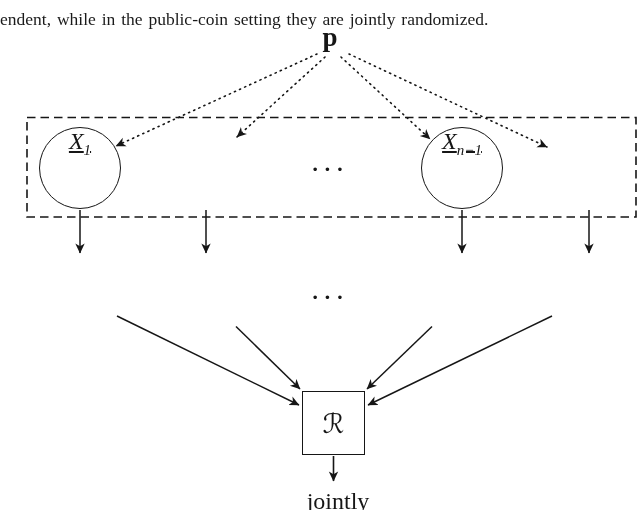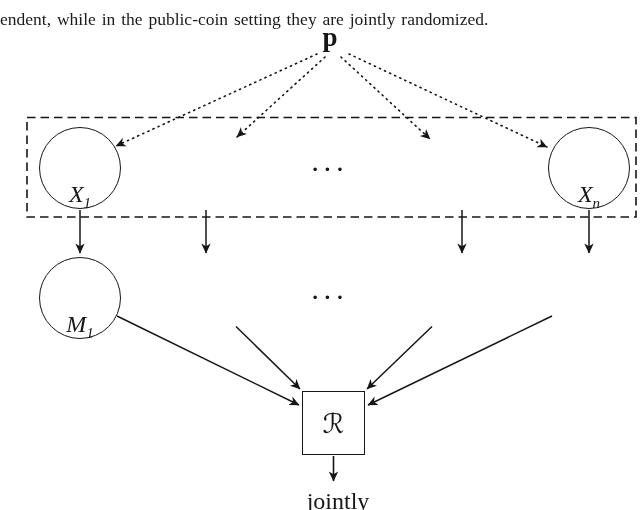--- a/index.html
+++ b/index.html
@@ -25,21 +25,21 @@
     color: #161616;
   }
   svg.wires { position: absolute; left: 0; top: 0; }
   .node {
     position: absolute;
     width: 82px; height: 82px;
     box-sizing: border-box;
     border: 1.6px solid #161616;
     border-radius: 50%;
     background: #ffffff;
-    display: flex; align-items: flex-end; justify-content: center;
+    display: flex; align-items: flex-start; justify-content: center; text-decoration: underline;
   }
   .math {
     font-size: 24px; font-style: italic;
     font-family: "Liberation Serif", "DejaVu Serif", serif;
   }
   .math sub {
     font-size: 15px; font-style: italic;
     line-height: 0;
   }
   .ellipsis {
@@ -99,27 +99,24 @@
     <line x1="432" y1="318.5" x2="367" y2="381" stroke="#161616" stroke-width="1.5" marker-end="url(#arw)"></line>
     <line x1="552" y1="308" x2="368" y2="397" stroke="#161616" stroke-width="1.5" marker-end="url(#arw)"></line>
 
     <line x1="333.5" y1="448" x2="333.5" y2="473" stroke="#161616" stroke-width="1.6" marker-end="url(#arw)"></line>
   </svg>
 
   <div class="node" style="left:39px; top:119px;">
     <span class="math"><i>X</i><sub>1</sub></span>
   </div>
   <div class="ellipsis" style="left:298px; top:148px;">···</div>
-  <div class="node" style="left:548px; top:119px;">
-    <span class="math"><i>X</i><sub>n</sub></span>
+  <div class="node" style="left:421px; top:119px;">
+    <span class="math"><i>X</i><sub>n−1</sub></span>
   </div>
 
-  <div class="node" style="left:39px; top:249px;">
-    <span class="math"><i>M</i><sub>1</sub></span>
-  </div>
   <div class="ellipsis" style="left:298px; top:276px;">···</div>
 
   <div class="referee-box">
     <span class="referee-glyph">ℛ</span>
   </div>
 
   <div class="output-label">jointly</div>
 
 </div>
 

